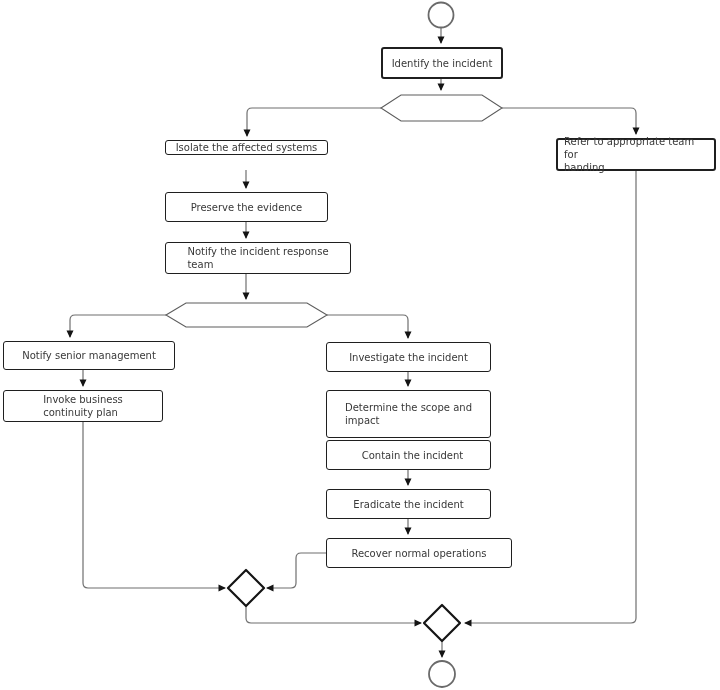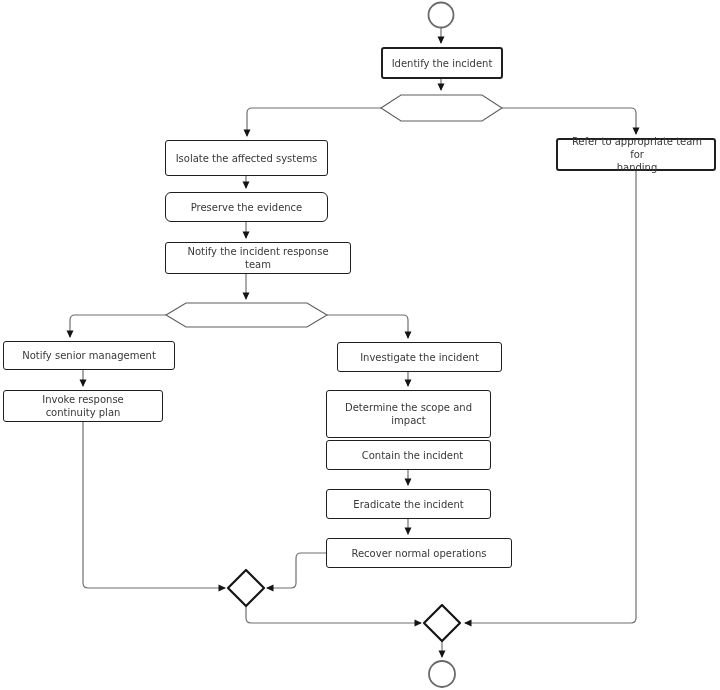--- a/index.html
+++ b/index.html
@@ -5,21 +5,21 @@
   html,body{margin:0;padding:0;background:#ffffff;}
   .canvas{
     position:relative;width:720px;height:690px;background:#ffffff;
     font-family:"DejaVu Sans","Liberation Sans",sans-serif;overflow:hidden;
   }
   .edge-layer{position:absolute;left:0;top:0;width:720px;height:690px;}
   .node-layer{position:absolute;left:0;top:0;width:720px;height:690px;pointer-events:none;}
   .box{
     position:absolute;box-sizing:border-box;background:#ffffff;
     border:1.5px solid #1f1f1f;border-radius:3px;
-    display:flex;align-items:center;justify-content:center;text-align:center;
+    display:flex;align-items:center;justify-content:center;
     font-size:10px;line-height:13px;color:#383838;white-space:pre-line;
     padding:1px 4px;pointer-events:auto;
   }
   .box.heavy{border-width:2px;}
   .edge{fill:none;stroke:#6f6f6f;stroke-width:1.2px;}
   .shape-hex{fill:#ffffff;stroke:#5c5c5c;stroke-width:1.1px;}
   .shape-diamond{fill:#ffffff;stroke:#141414;stroke-width:2.2px;stroke-linejoin:round;}
   .shape-circle{fill:#ffffff;stroke:#6a6a6a;stroke-width:1.8px;}
 </style>
 </head>
@@ -57,28 +57,28 @@
         <circle cx="441" cy="15" r="12.5" class="shape-circle"></circle>
         <polygon points="381,108 401,95 482,95 502,108 482,121 401,121" class="shape-hex"></polygon>
         <polygon points="166,315 186,303 307,303 327,315 307,327 186,327" class="shape-hex"></polygon>
         <polygon points="246,570 264,588 246,606 228,588" class="shape-diamond"></polygon>
         <polygon points="442,605 460,623 442,641 424,623" class="shape-diamond"></polygon>
         <circle cx="442" cy="674" r="13" class="shape-circle"></circle>
       </g>
   </svg>
   <div class="node-layer" id="nodes">
       <div class="box heavy" style="left: 381px; top: 47px; width: 122px; height: 32px;">Identify the incident</div>
-      <div class="box" style="left: 165px; top: 140px; width: 163px; height: 36px;">Isolate the affected systems</div>
-      <div class="box" style="left: 165px; top: 192px; width: 163px; height: 30px; border-radius: 6px;">Preserve the evidence</div>
+      <div class="box" style="left: 165px; top: 140px; width: 163px; height: 15px;">Isolate the affected systems</div>
+      <div class="box" style="left: 165px; top: 192px; width: 163px; height: 30px;">Preserve the evidence</div>
       <div class="box" style="left: 165px; top: 242px; width: 186px; height: 32px;">Notify the incident response
 team</div>
       <div class="box" style="left: 3px; top: 341px; width: 172px; height: 29px;">Notify senior management</div>
-      <div class="box" style="left: 3px; top: 390px; width: 160px; height: 32px;">Invoke response
+      <div class="box" style="left: 3px; top: 390px; width: 160px; height: 32px;">Invoke business
 continuity plan</div>
-      <div class="box" style="left: 326px; top: 342px; width: 165px; height: 30px; margin-left: 11px;">Investigate the incident</div>
+      <div class="box" style="left: 326px; top: 342px; width: 165px; height: 30px;">Investigate the incident</div>
       <div class="box" style="left: 326px; top: 390px; width: 165px; height: 48px;">Determine the scope and
 impact</div>
       <div class="box" style="left: 326px; top: 440px; width: 165px; height: 30px; padding-left: 12px;">Contain the incident</div>
       <div class="box" style="left: 326px; top: 489px; width: 165px; height: 30px;">Eradicate the incident</div>
       <div class="box" style="left: 326px; top: 538px; width: 186px; height: 30px;">Recover normal operations</div>
       <div class="box heavy" style="left: 556px; top: 138px; width: 160px; height: 33px; padding-left: 6px;">Refer to appropriate team for
 handing</div>
     </div>
 </div>
 

